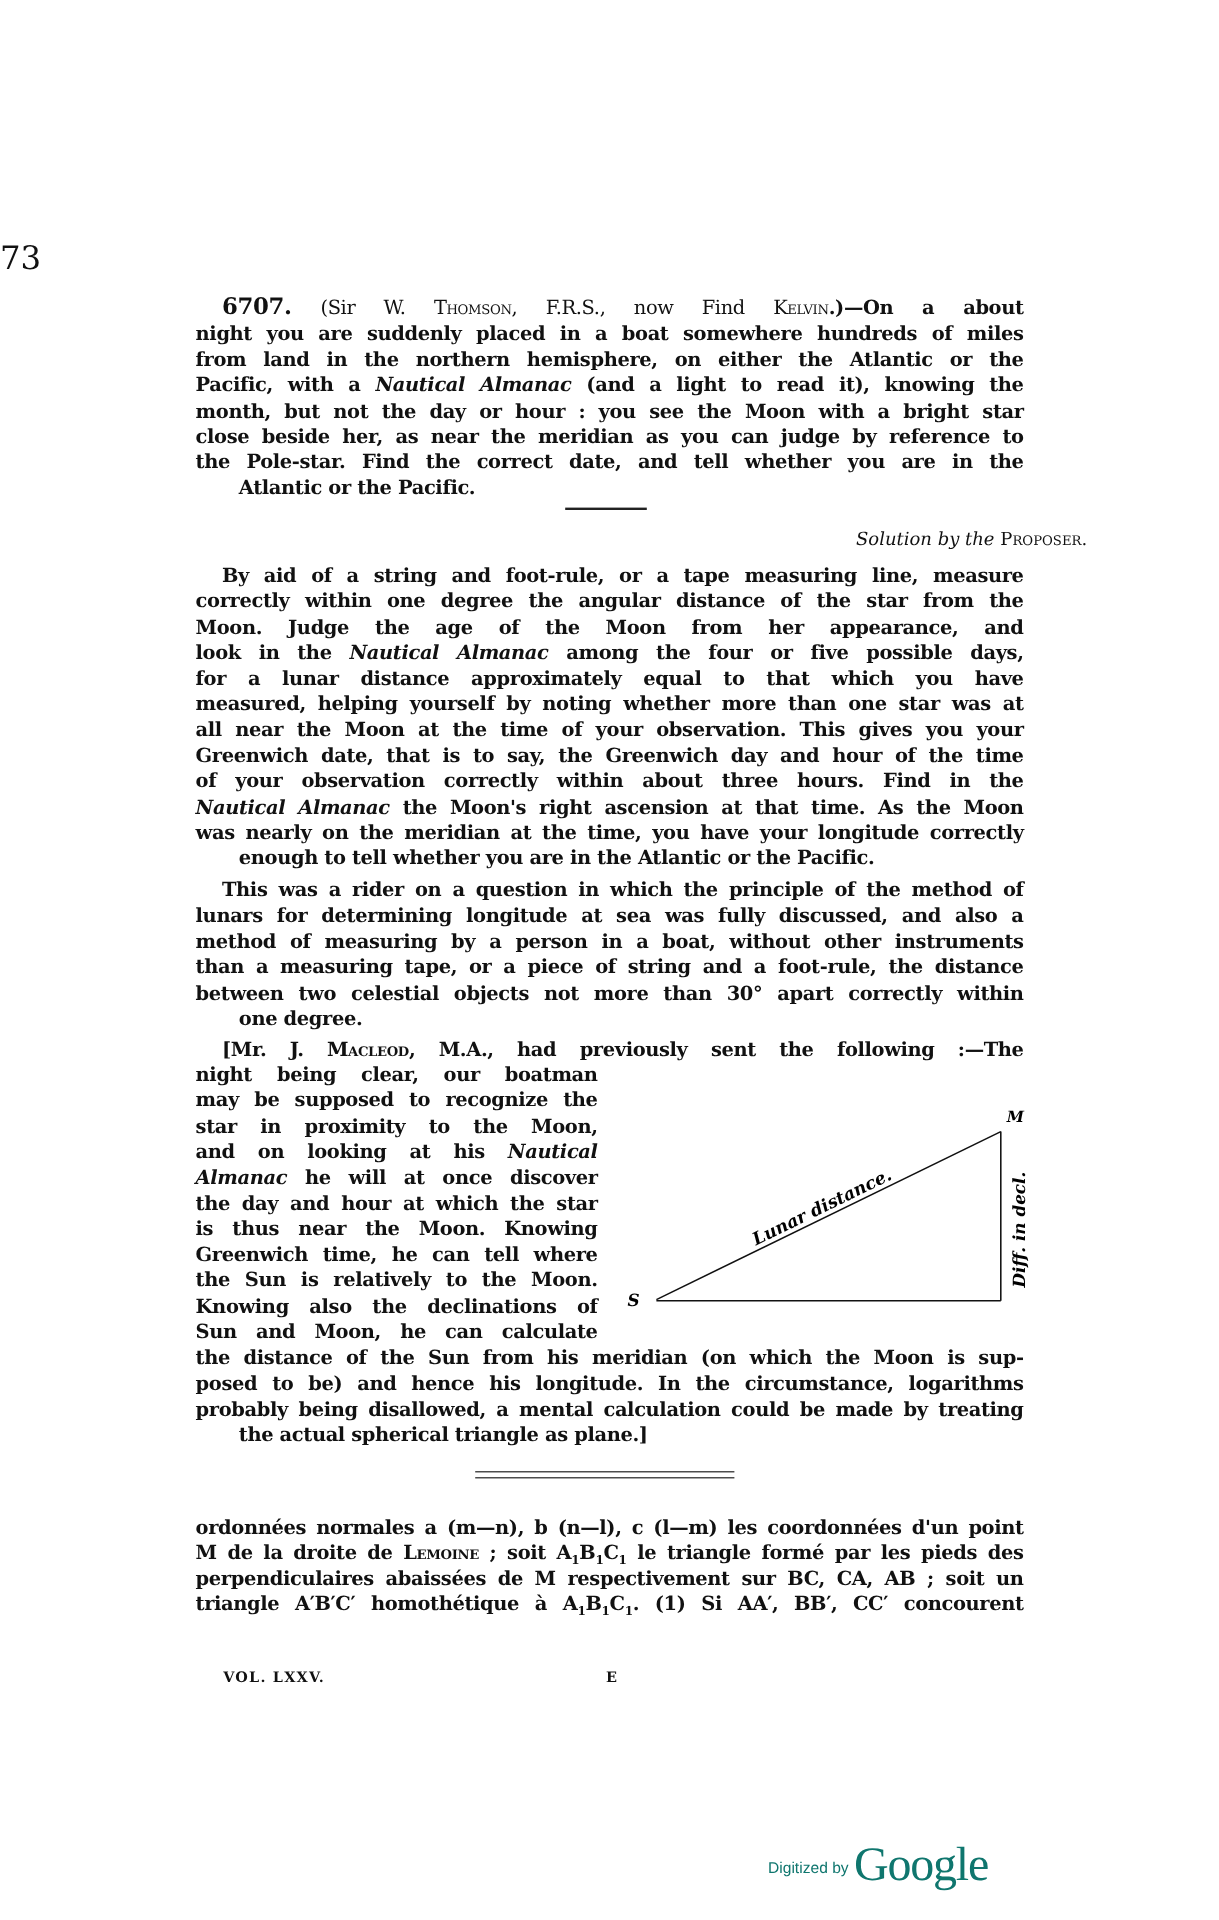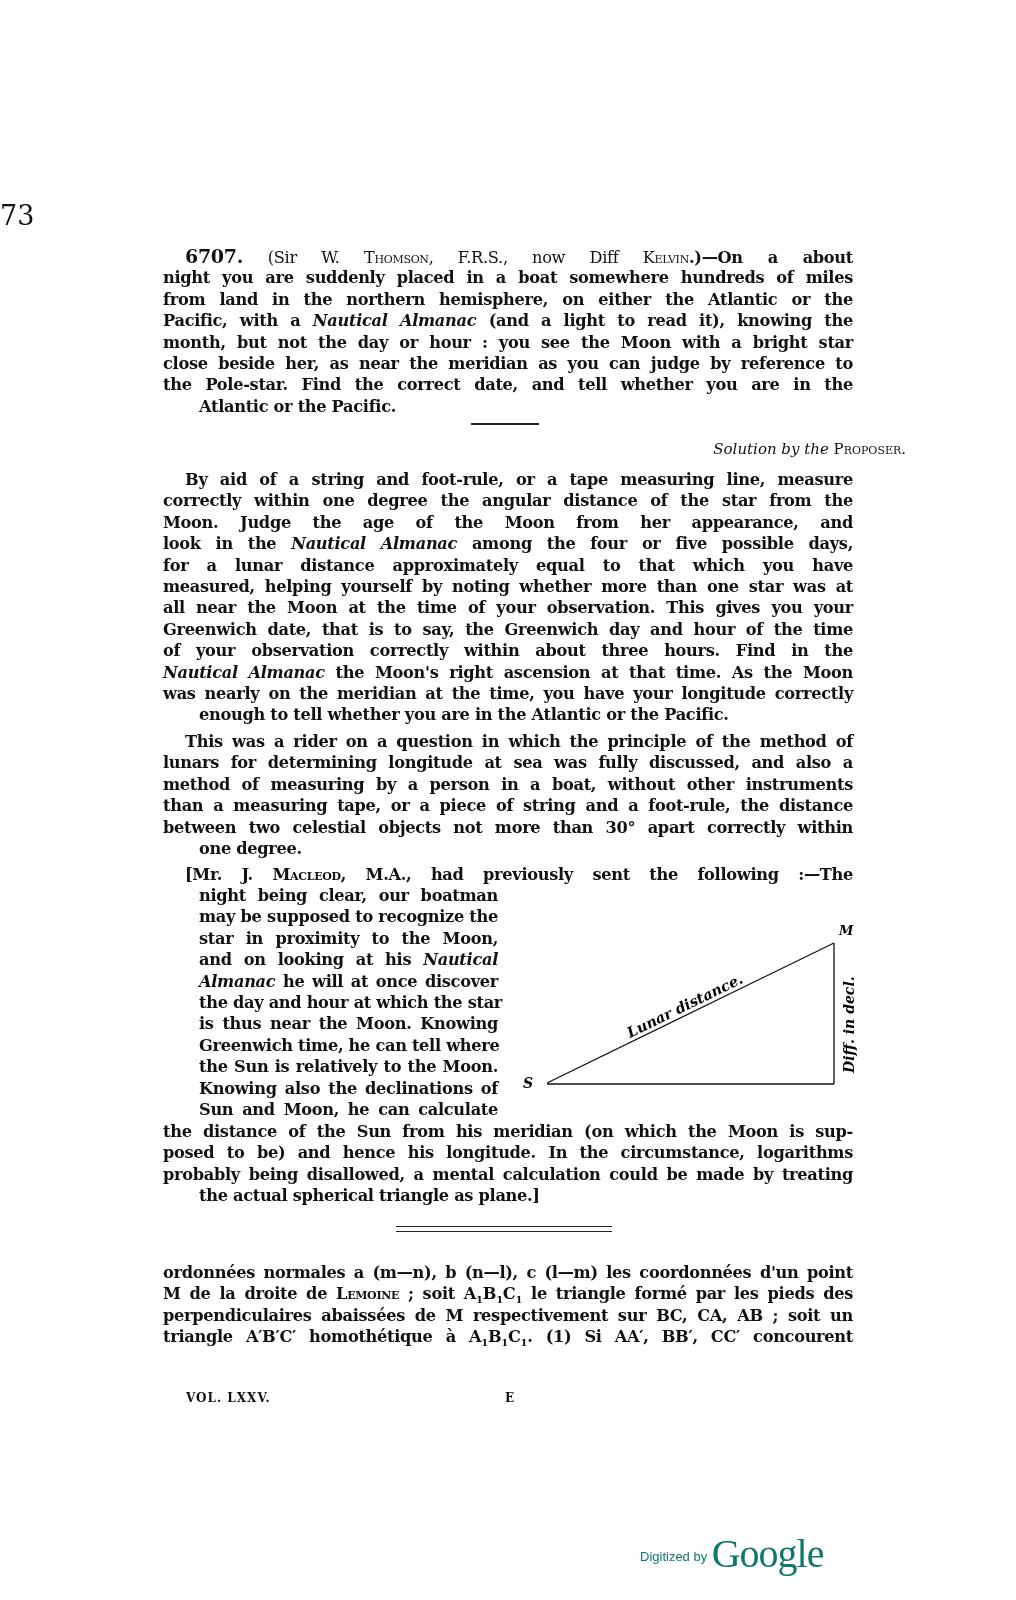--- a/index.html
+++ b/index.html
@@ -17,37 +17,37 @@
   .para .line { display: block; text-align: justify; text-align-last: justify; height: 21.4px; white-space: nowrap; }
   .para .line.last { text-align-last: left; margin-left: 36px; }
   .indent { padding-left: 22px; }
   .qnum { font-size: 19px; font-weight: bold; }
   .sc { font-variant: small-caps; }
   .it { font-style: italic; }
   .rule-short { left: 471px; width: 68px; top: 423px; height: 0; border-top: 2px solid #222; }
   .solution-heading { left: 0; width: 906px; top: 440px; text-align: right; font-size: 15px; font-weight: normal; }
   .double-rule { left: 396px; width: 216px; top: 1226px; height: 4px; border-top: 1.5px solid #222; border-bottom: 1.5px solid #222; }
   .wrap-para { left: 163px; width: 335px; font-size: 16.2px; line-height: 21.4px; font-weight: bold; letter-spacing: -0.3px; }
-  .wrap-para .line { display: block; text-align: justify; text-align-last: justify; height: 21.4px; white-space: nowrap; margin-left: 36px; }
+  .wrap-para .line { display: block; text-align: justify; text-align-last: justify; height: 21.4px; white-space: nowrap; }
   .footer-vol { left: 186px; top: 1391px; font-size: 12px; font-weight: bold; letter-spacing: 1px; }
   .footer-sig { left: 505px; top: 1391px; font-size: 12px; font-weight: bold; }
   .watermark { left: 640px; top: 1530px; color: #0f766e; font-family: "Liberation Sans", sans-serif; }
   .watermark .by { font-size: 13px; vertical-align: 6px; }
   .watermark .g { font-family: "Liberation Serif", serif; font-size: 40px; letter-spacing: -1px; }
   sub { font-size: 10px; }
 </style>
 </head>
 <body>
 
 <div class="abs page-number">73</div>
 
 <div class="abs para" style="top:246px;">
   <span class="line indent">
     <span class="qnum">6707.</span>
-    <span style="font-weight:normal">(Sir W. </span><span class="sc" style="font-weight:normal">Thomson</span><span style="font-weight:normal">, F.R.S., now Diff </span><span class="sc" style="font-weight:normal">Kelvin</span><span>.)—On a about</span>
+    <span style="font-weight:normal">(Sir W. </span><span class="sc" style="font-weight:normal">Thomson</span><span style="font-weight:normal">, F.R.S., now Find </span><span class="sc" style="font-weight:normal">Kelvin</span><span>.)—On a about</span>
   </span>
   <div id="q6707-lines">
       <span class="line"><span>night you are suddenly placed in a boat somewhere hundreds of miles</span></span>
       <span class="line"><span>from land in the northern hemisphere, on either the Atlantic or the</span></span>
       <span class="line"><span>Pacific, with a </span><span class="it">Nautical Almanac</span><span> (and a light to read it), knowing the</span></span>
       <span class="line"><span>month, but not the day or hour : you see the Moon with a bright star</span></span>
       <span class="line"><span>close beside her, as near the meridian as you can judge by reference to</span></span>
       <span class="line"><span>the Pole-star. Find the correct date, and tell whether you are in the</span></span>
       <span class="line last"><span>Atlantic or the Pacific.</span></span>
     </div>

